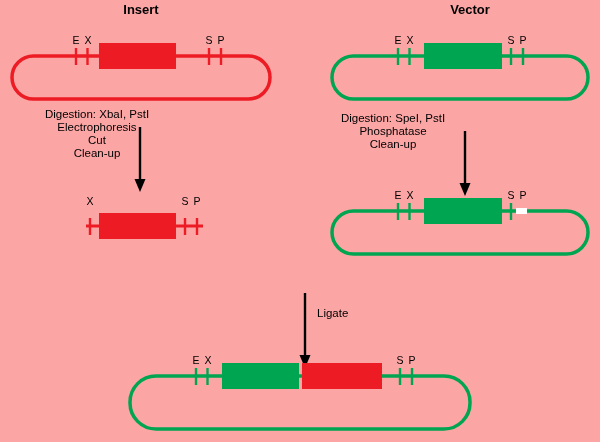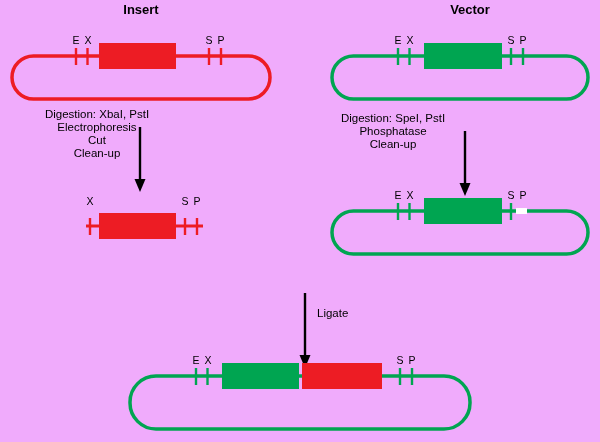--- a/index.html
+++ b/index.html
@@ -1,20 +1,20 @@
 <!DOCTYPE html>
 <html><head>
 <meta charset="utf-8">
 <style>
   html, body { margin: 0; padding: 0; background: #ffffff; }
   .stage {
     position: relative;
     width: 600px;
     height: 442px;
-    background: #f0abfc;
+    background: #fca5a5;
     font-family: "Liberation Sans", "DejaVu Sans", sans-serif;
   }
   svg { display: block; }
   text { fill: #000000; }
   .title  { font-size: 13px; font-weight: bold; text-anchor: middle; }
   .step   { font-size: 11.5px; text-anchor: middle; }
   .site   { font-size: 10.5px; text-anchor: middle; }
   .ligate { font-size: 11.5px; text-anchor: start; }
   .plasmid { fill: none; stroke-width: 3.5; }
   .gene    { stroke: none; }

